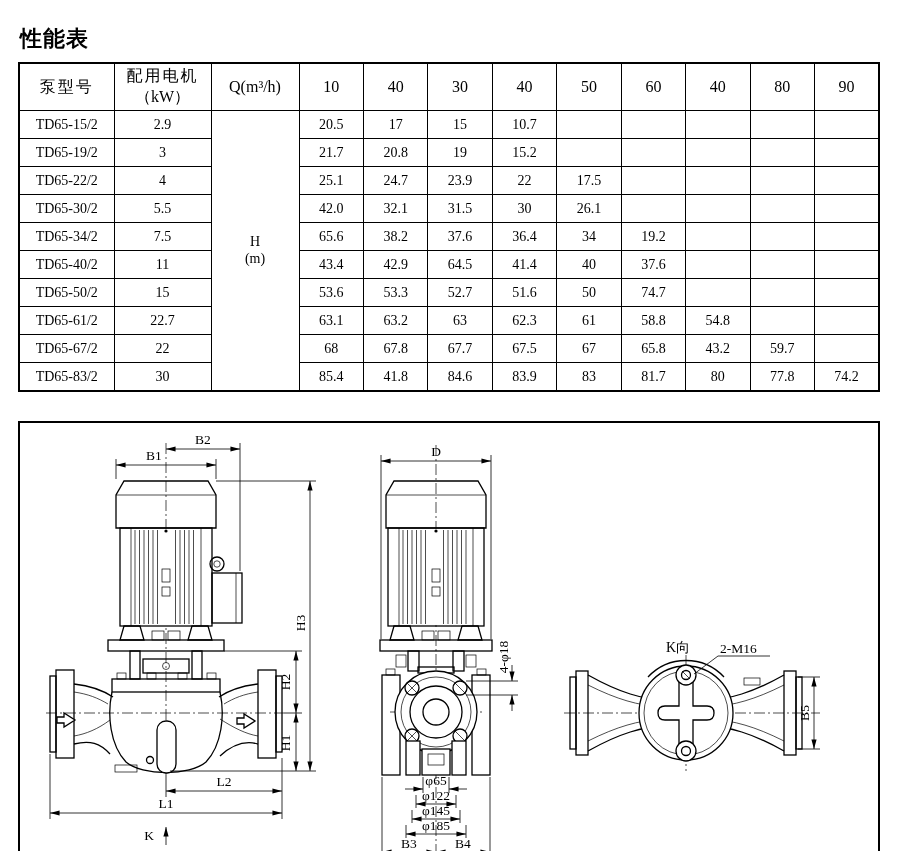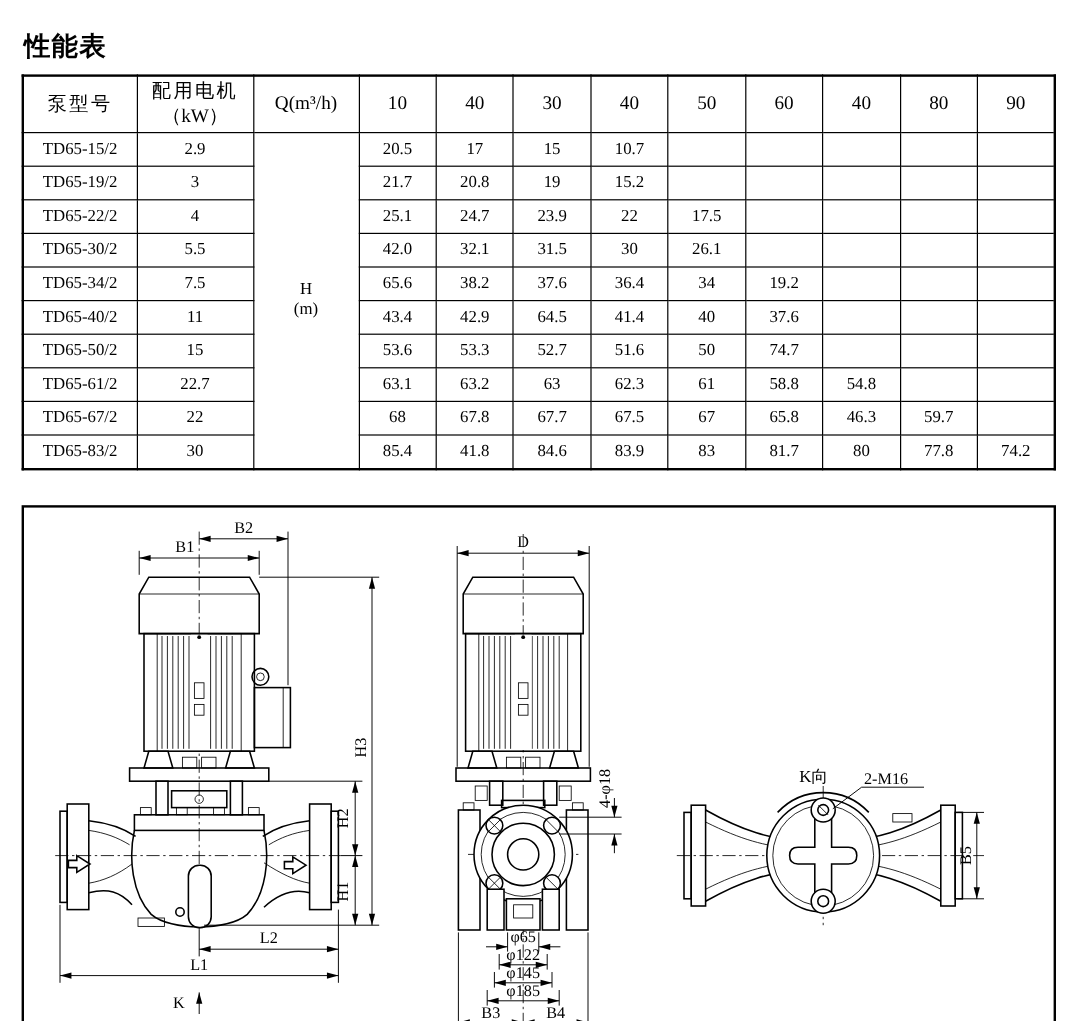--- a/index.html
+++ b/index.html
@@ -174,21 +174,21 @@
       </tr>
       <tr>
         <td>TD65-67/2</td>
         <td>22</td>
         <td>68</td>
         <td>67.8</td>
         <td>67.7</td>
         <td>67.5</td>
         <td>67</td>
         <td>65.8</td>
-        <td>46.3</td>
+        <td>43.2</td>
         <td>59.7</td>
         <td></td>
       </tr>
       <tr>
         <td>TD65-83/2</td>
         <td>30</td>
         <td>85.4</td>
         <td>41.8</td>
         <td>84.6</td>
         <td>83.9</td>

